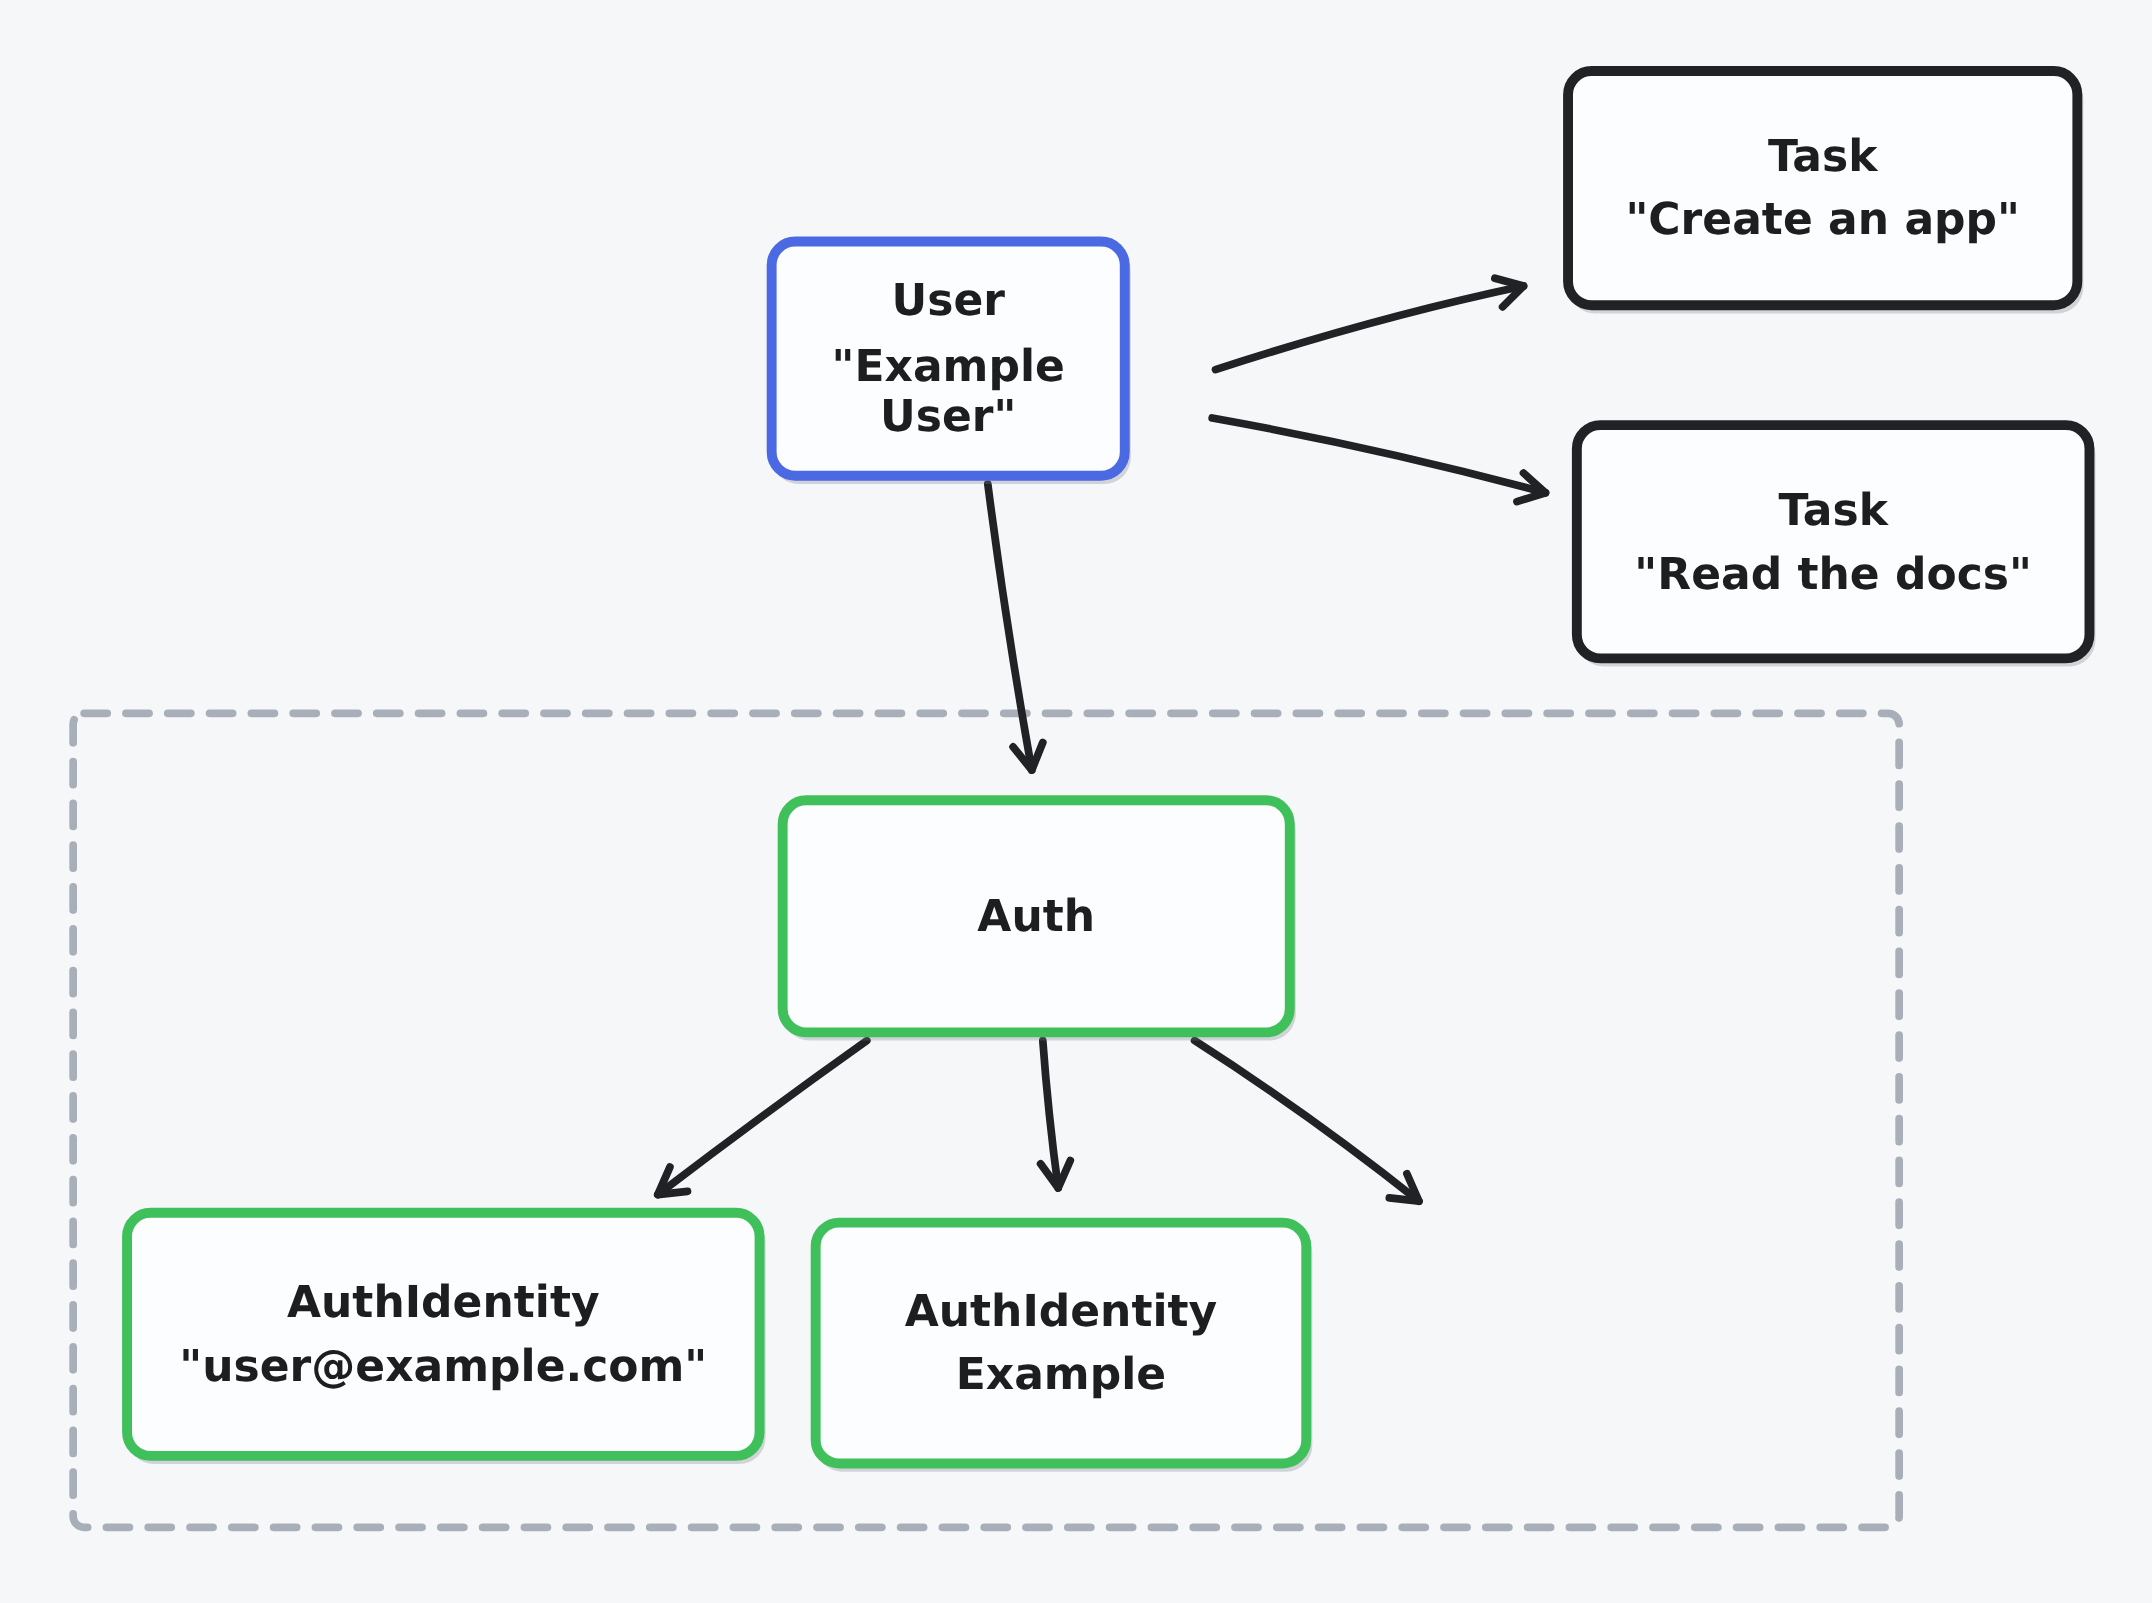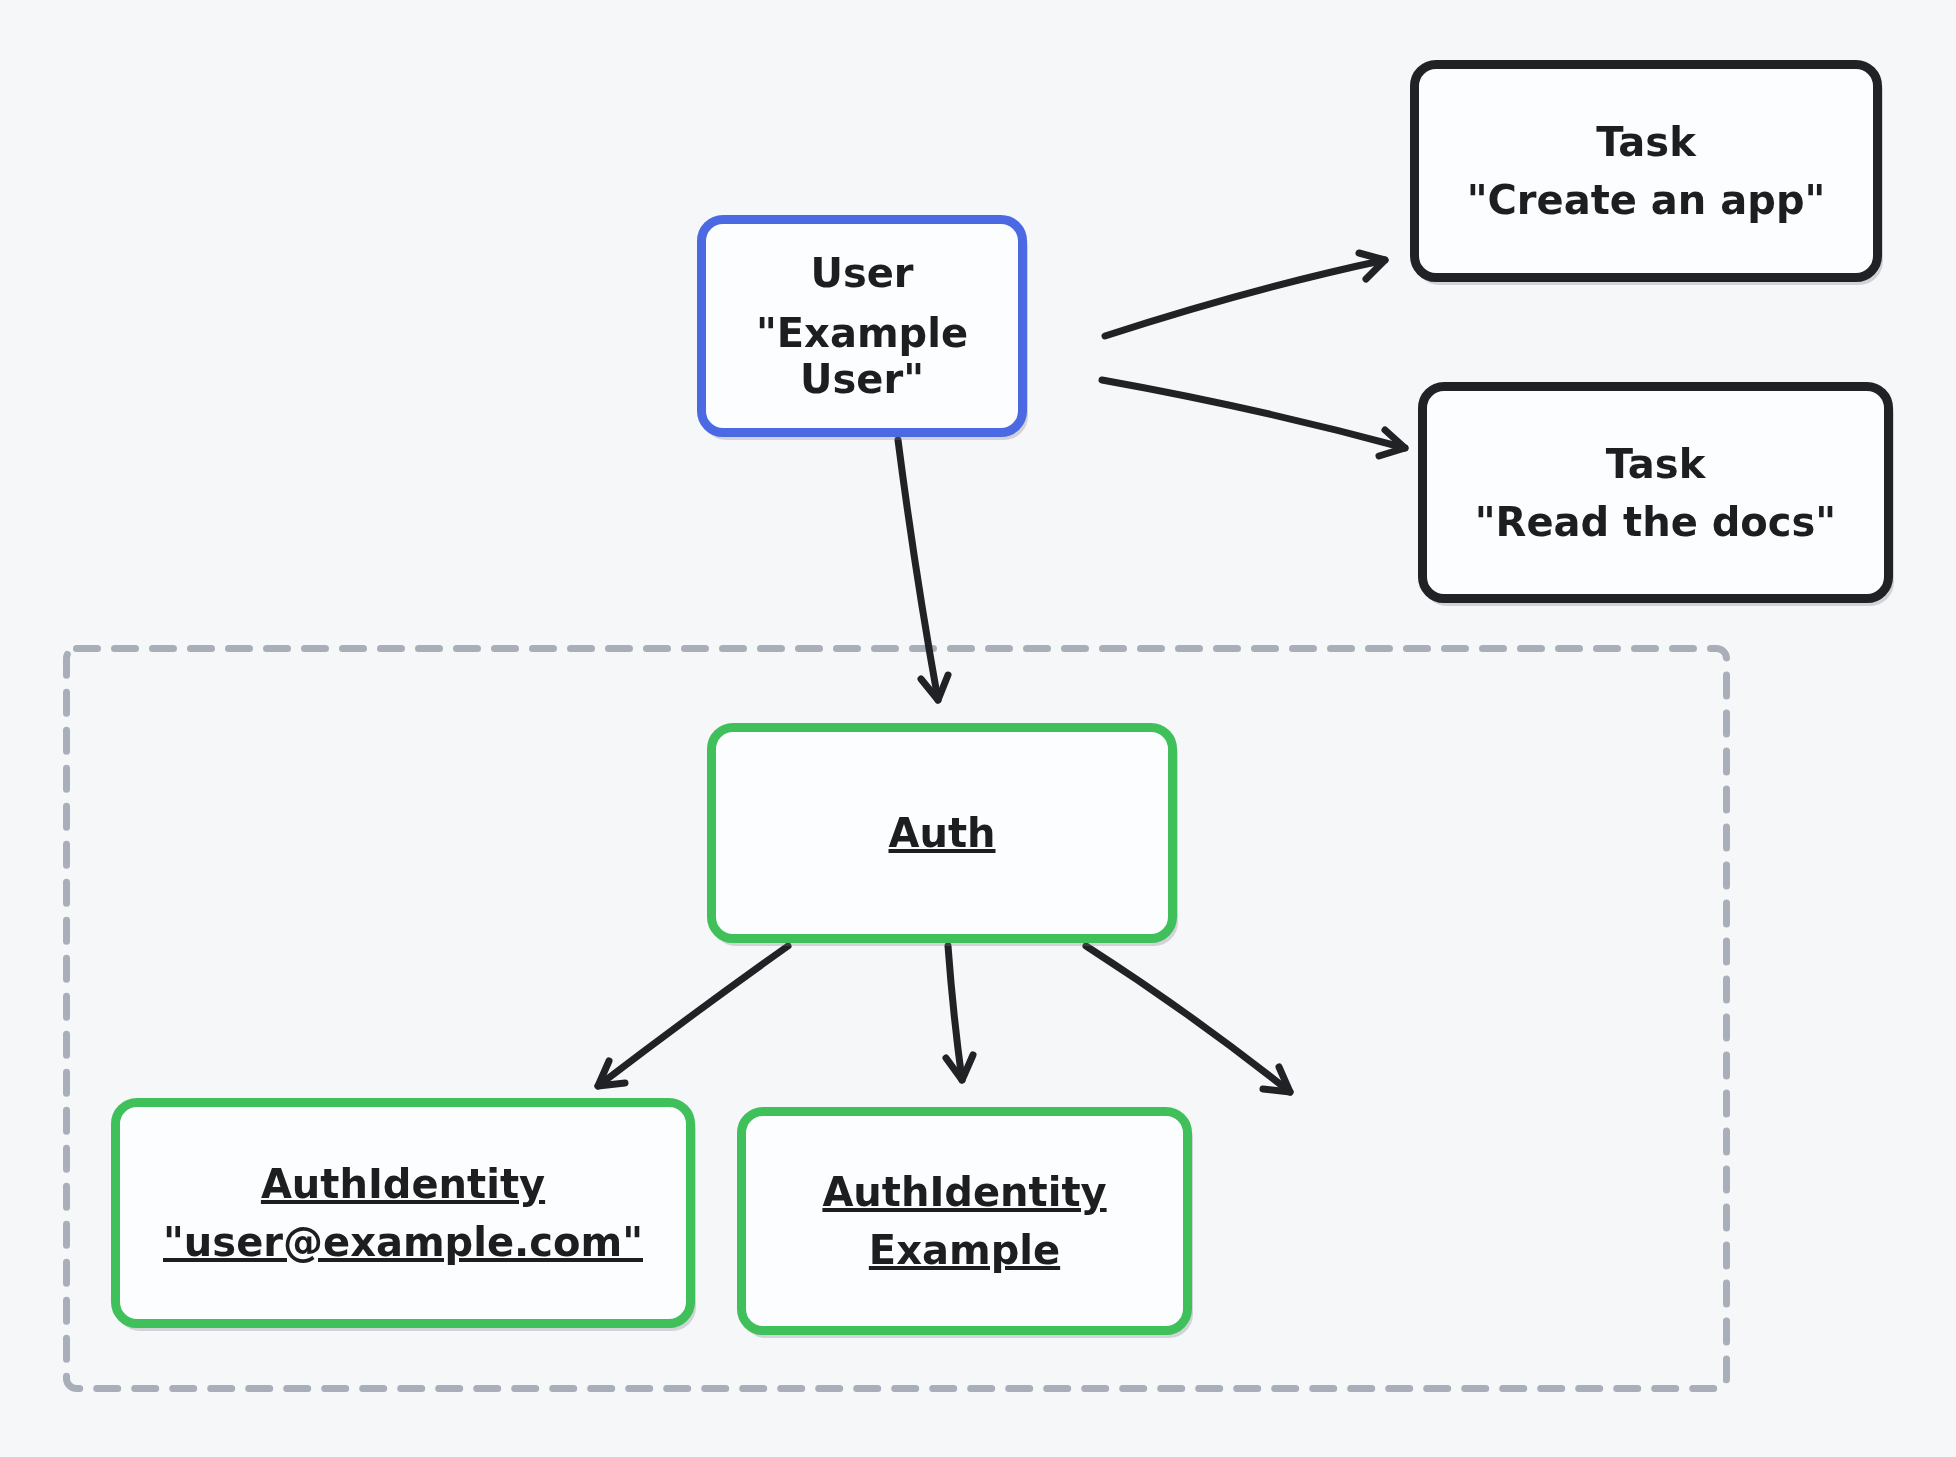--- a/index.html
+++ b/index.html
@@ -49,22 +49,22 @@
     gap:12px;
     text-align:center;
     font-weight:700;
     font-size:40px;
     line-height:1.15;
     color:var(--text);
     z-index:2;
     box-shadow:3px 5px 0 -2px rgba(125,130,140,0.30);
   }
   .node--user{border:9px solid var(--user-stroke);}
-  .node--task{border:9px solid var(--task-stroke);}
-  .node--green{border:9px solid var(--auth-group-stroke);text-decoration:underline;}
+  .node--task{border:9px solid var(--task-stroke);margin-left:11px;}
+  .node--green{border:9px solid var(--auth-group-stroke);}
 
   #node-user    {left:697px;  top:215px;  width:330px; height:222px;gap:14px;}
   #node-task1   {left:1410px; top:60px;   width:472px; height:222px;}
   #node-task2   {left:1418px; top:382px;  width:475px; height:221px;}
   #node-auth    {left:707px;  top:723px;  width:470px; height:220px;}
   #node-id1     {left:111px;  top:1098px; width:584px; height:230px;}
   #node-id2     {left:737px;  top:1107px; width:455px; height:228px;}
   #node-session {left:1230px; top:1107px; width:465px; height:231px;}
 </style>
 </head>

